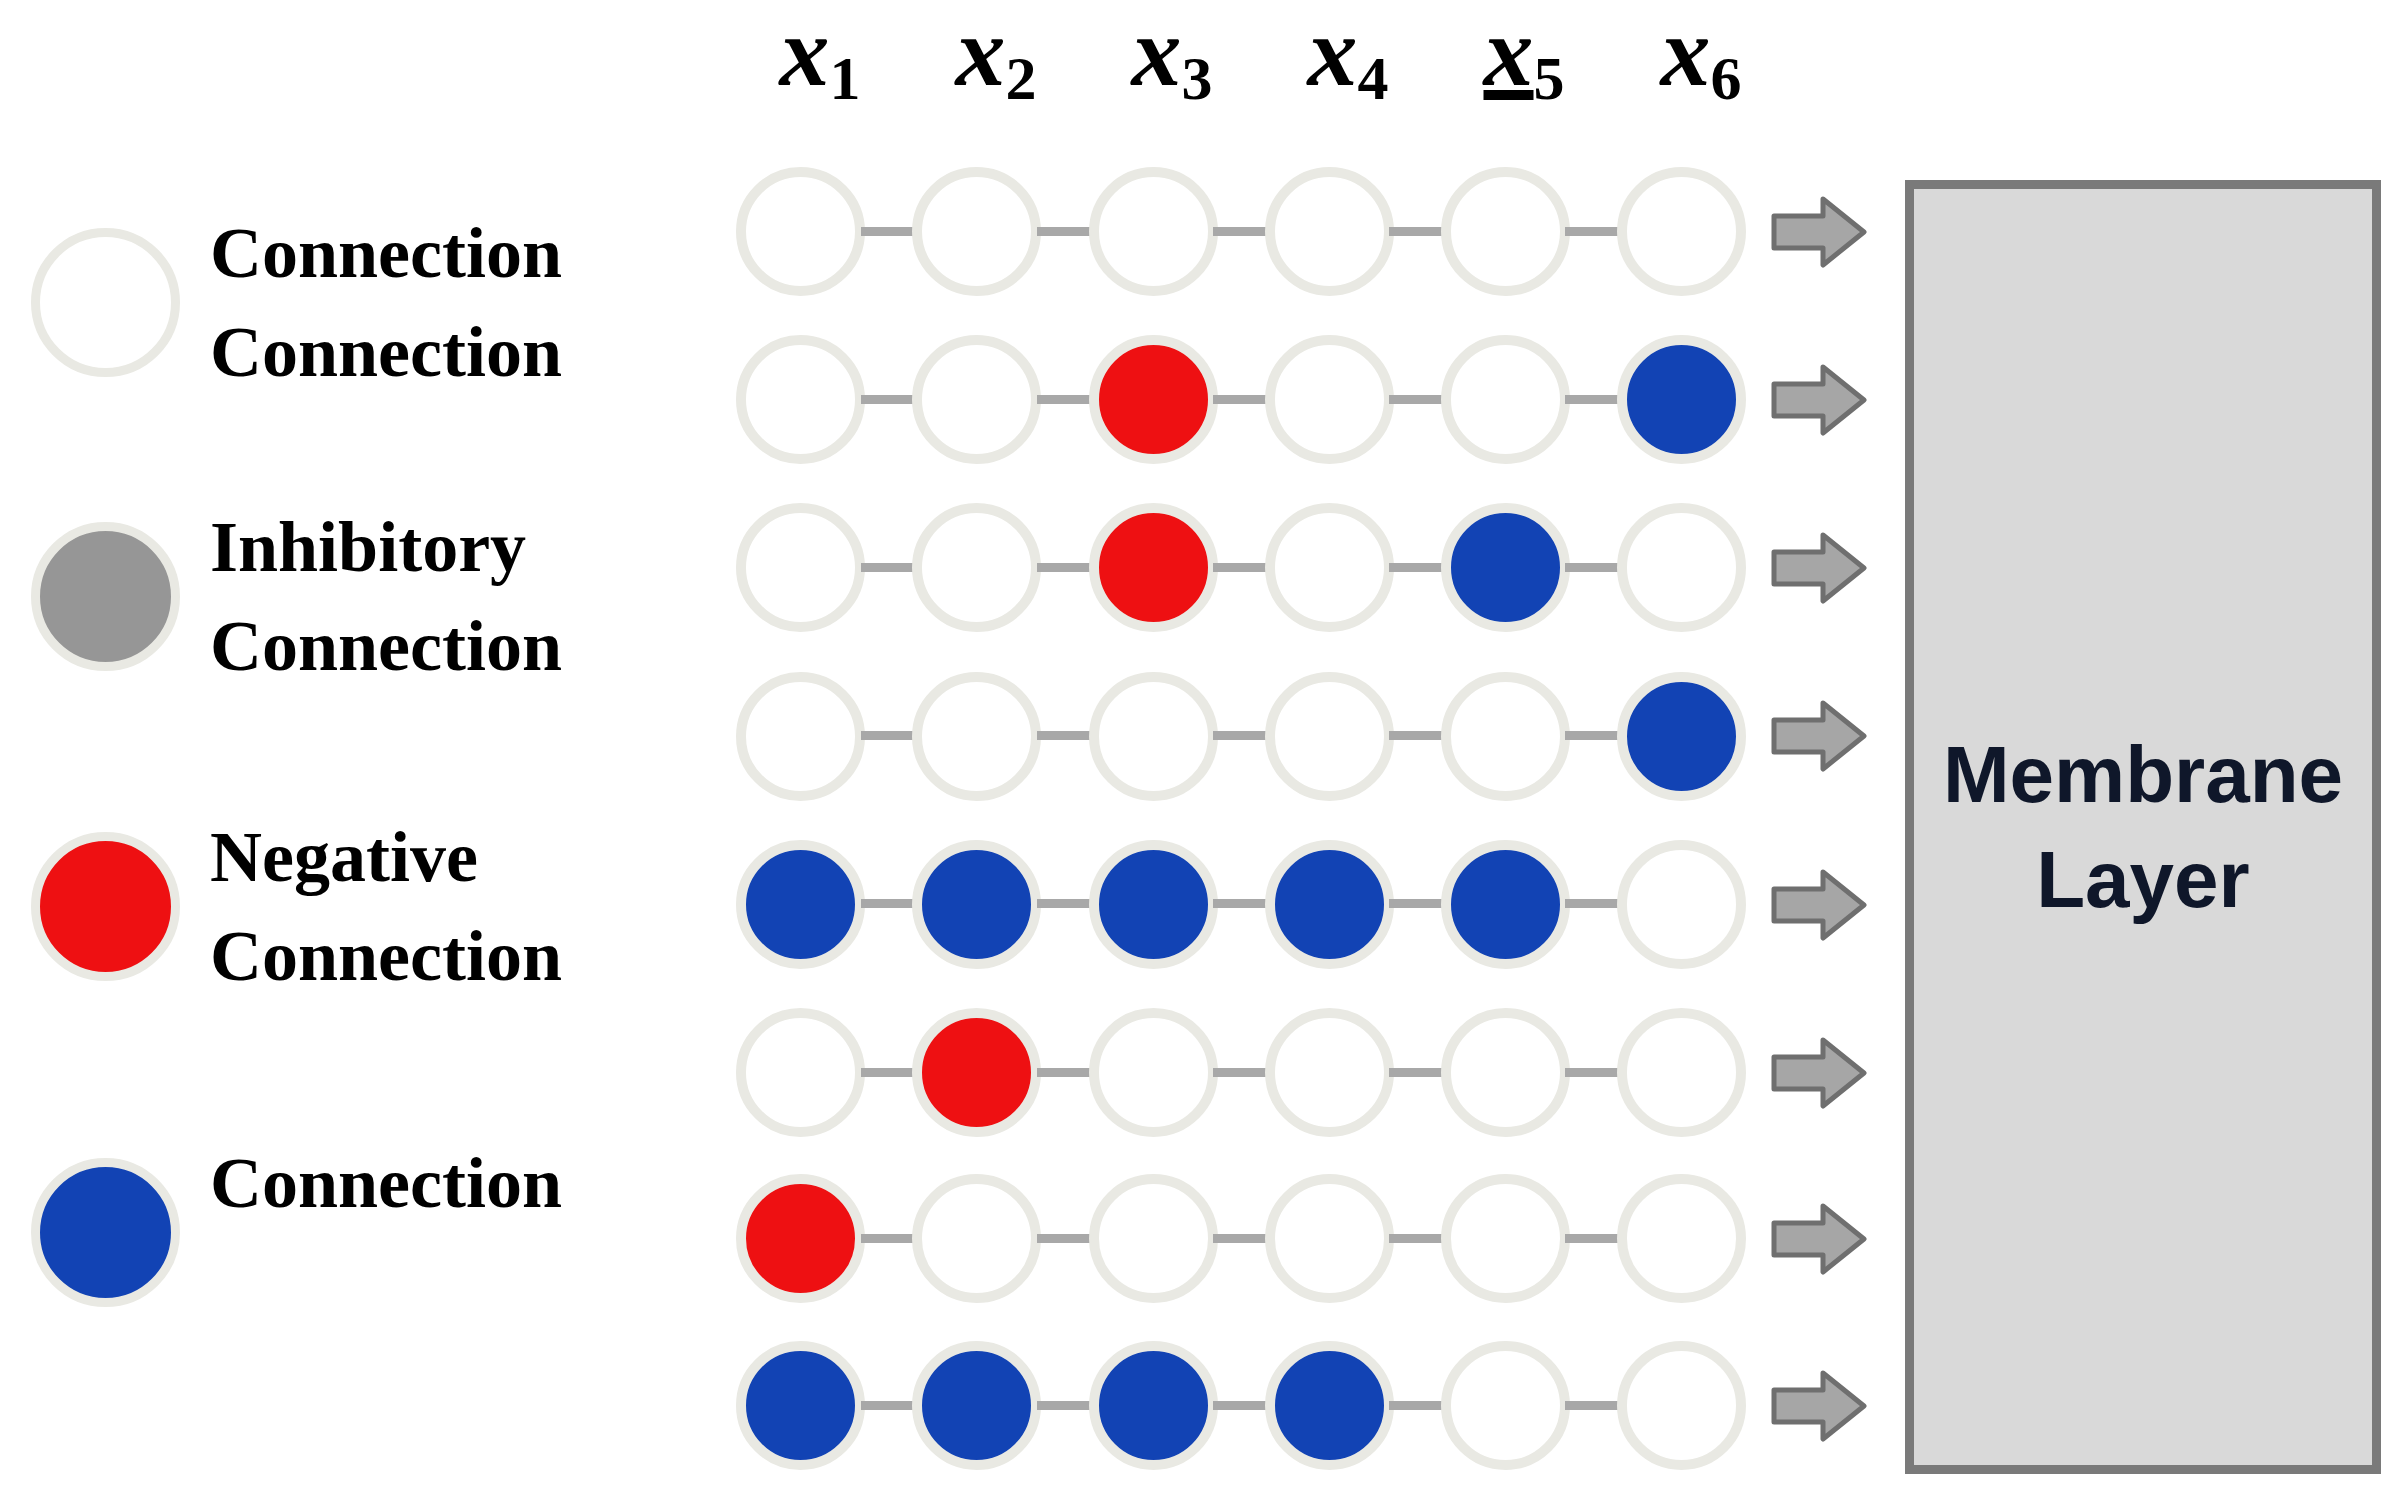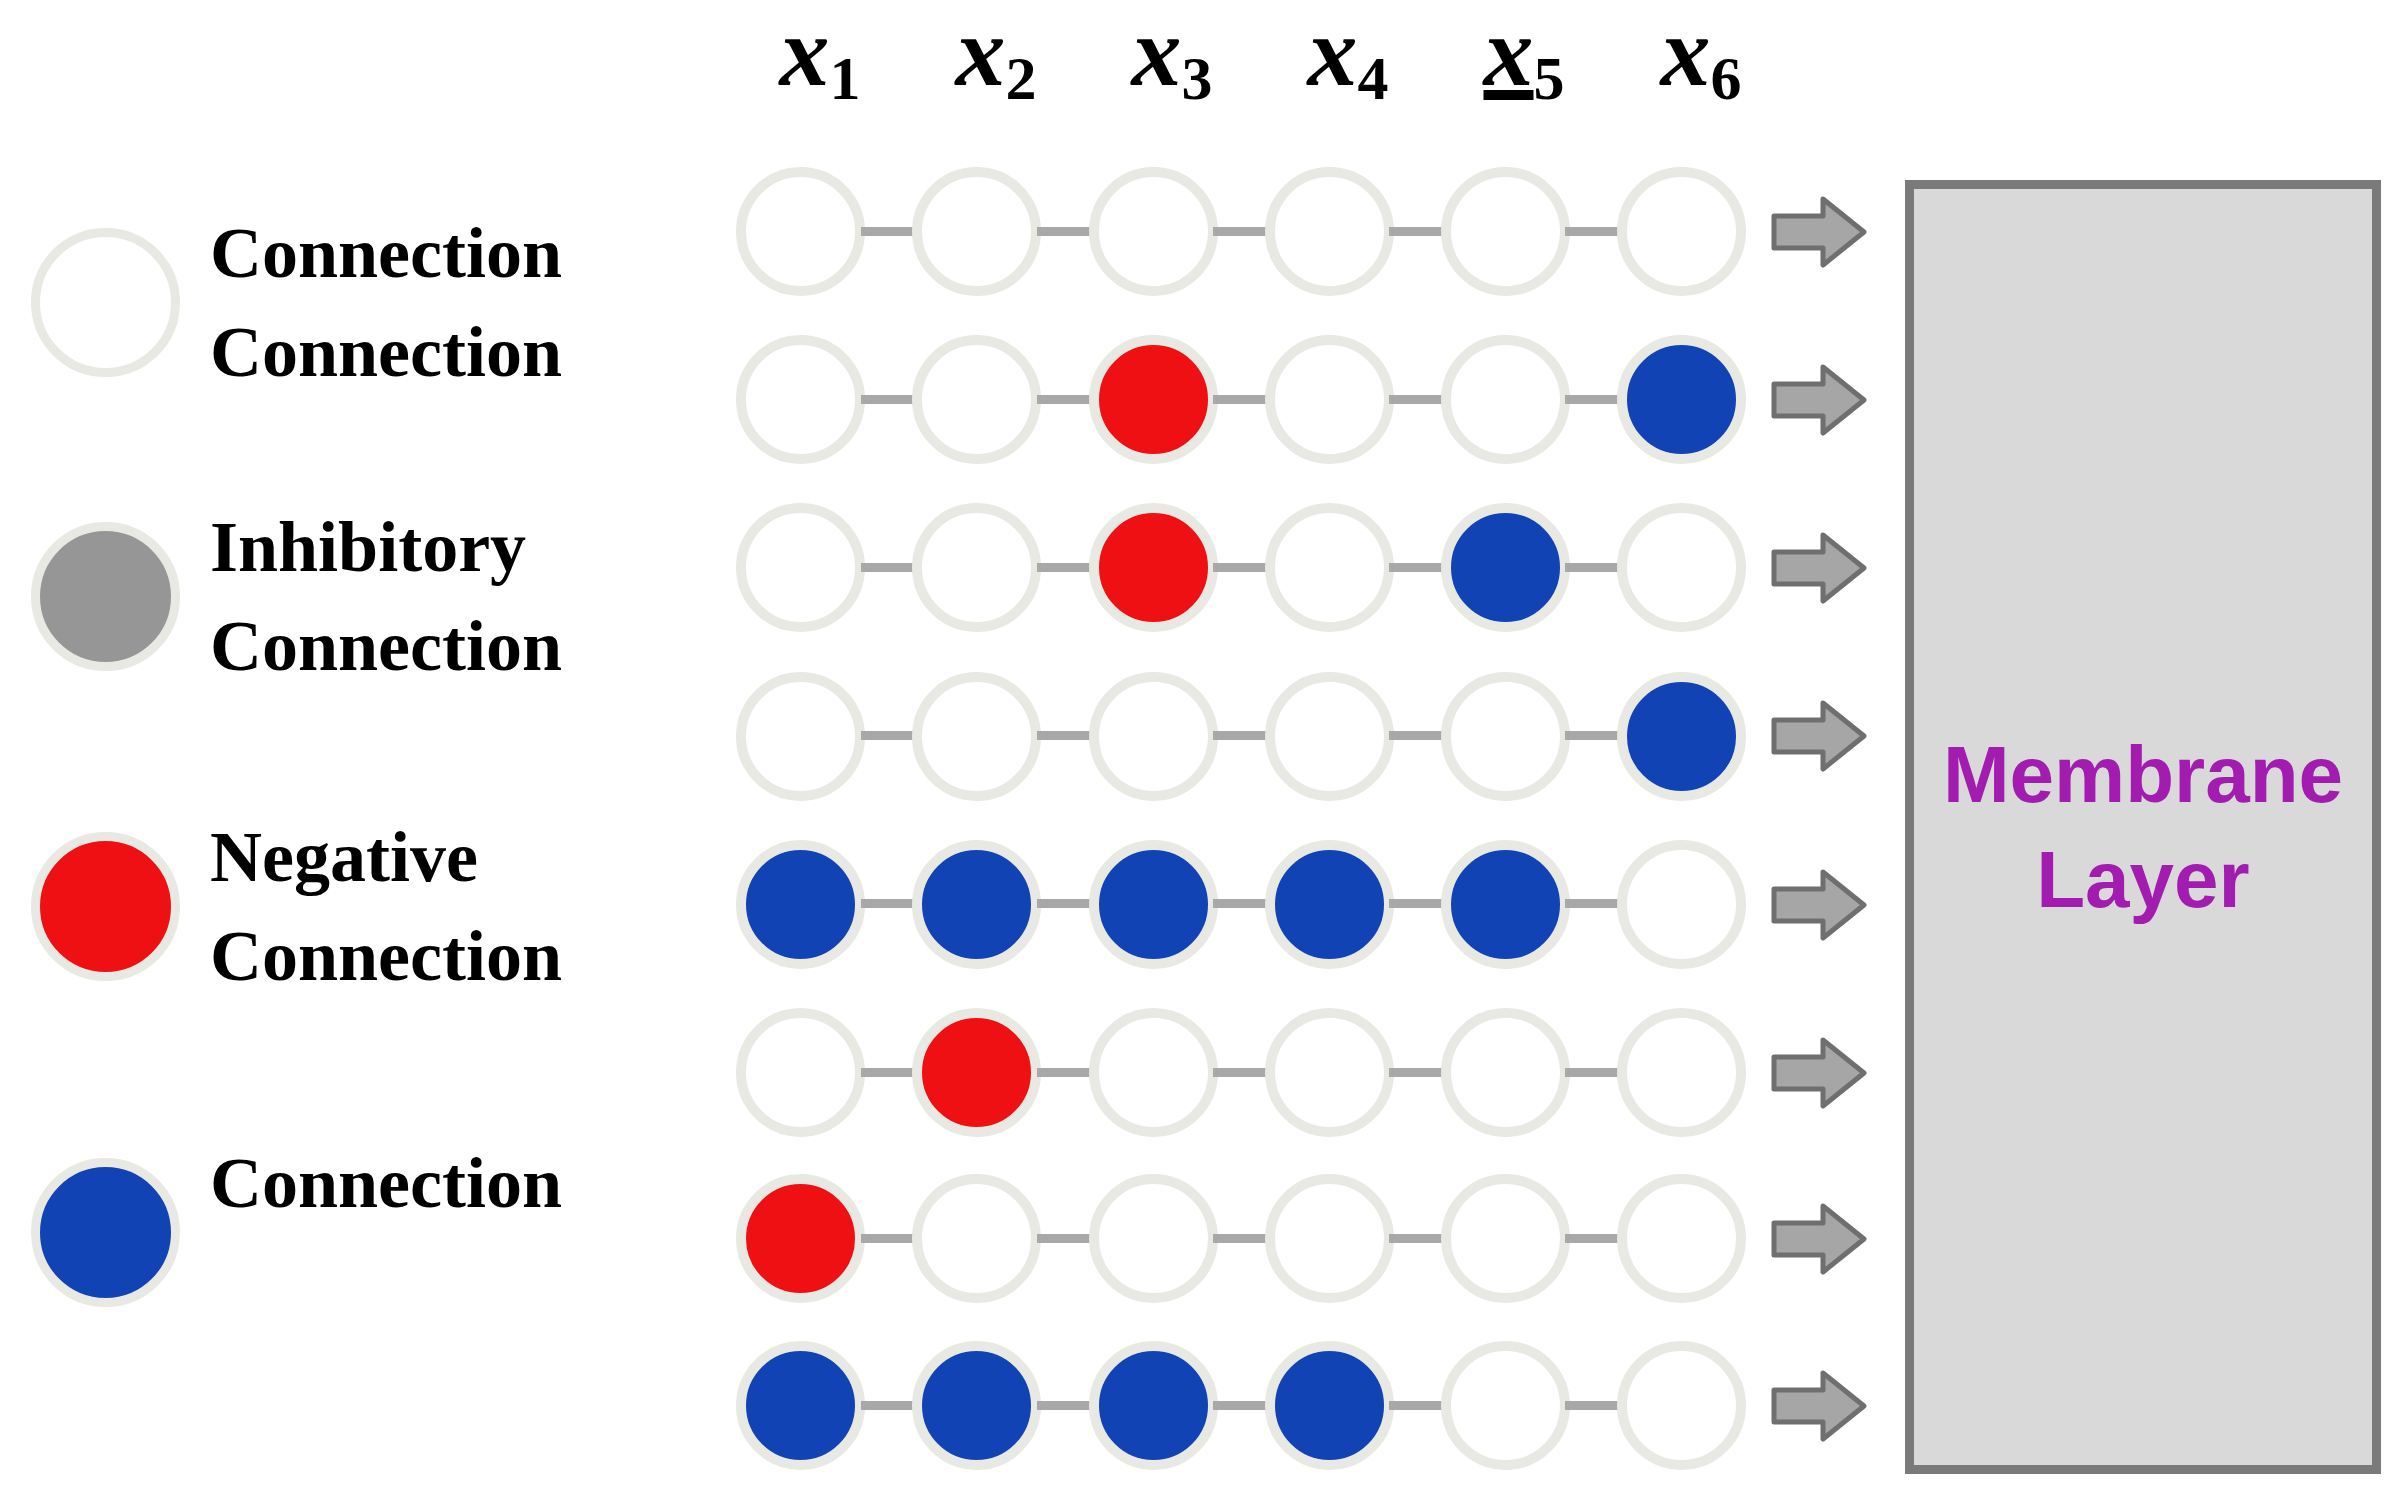--- a/index.html
+++ b/index.html
@@ -52,21 +52,21 @@
   .membrane{
     position:absolute;
     left:1905px;top:180px;width:476px;height:1294px;
     box-sizing:border-box;
     background:#d9d9d9;
     border:9px solid #7a7a7a;
     display:flex;flex-direction:column;
     justify-content:center;align-items:center;
     font-family:"Liberation Sans", sans-serif;
     font-weight:bold;font-size:80px;line-height:105px;
-    color:#a21caf;text-align:center;
+    color:#0f172a;text-align:center;
   }
 </style>
 </head>
 <body>
 
 <div class="canvas">
   <div id="headers">
       <div class="hdr" style="left: 801px;"><span class="xb">x</span><span class="xs">1</span></div>
       <div class="hdr" style="left: 977px;"><span class="xb">x</span><span class="xs">2</span></div>
       <div class="hdr" style="left: 1153px;"><span class="xb">x</span><span class="xs">3</span></div>

